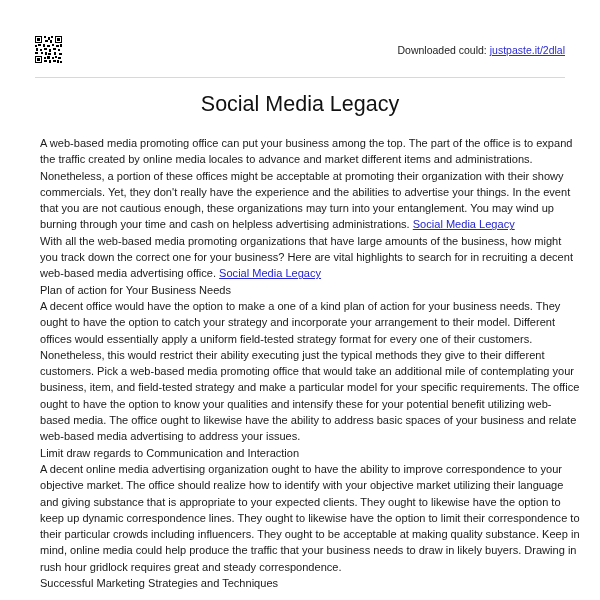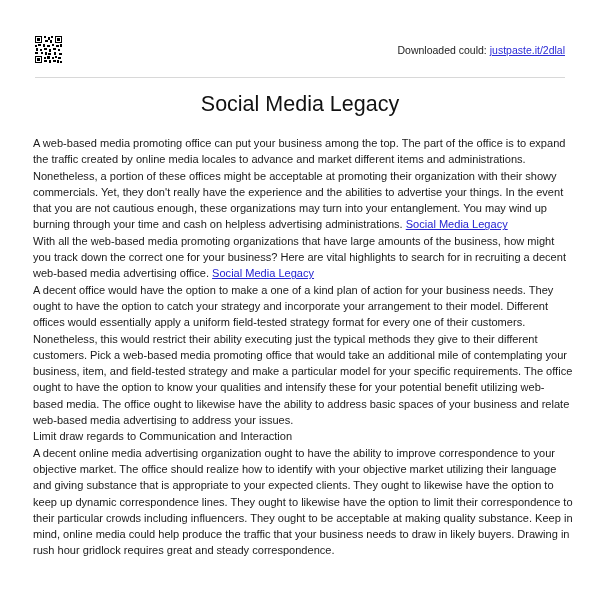--- a/index.html
+++ b/index.html
@@ -20,21 +20,21 @@
   .downloaded a { color: #2b2bd6; text-decoration: underline; }
   .divider {
     position: absolute; left: 35px; top: 77px; width: 530px; height: 0;
     border-top: 1px solid #d8d8d8;
   }
   .title {
     position: absolute; left: 0; top: 92px; width: 600px; text-align: center;
     font-size: 21.5px; font-weight: normal; margin: 0; color: #111;
   }
   .content {
-    position: absolute; left: 33px; top: 135px; width: 540px;
+    position: absolute; left: 40px; top: 135px; width: 540px;
     font-size: 11.05px; line-height: 16.3px; color: #1a1a1a;
   }
   .content p { margin: 0; }
   .content a { color: #2424d0; text-decoration: underline; }
 </style>
 </head>
 <body>
 
 <div class="header">
   <svg class="qr" viewBox="0 0 27 27" width="27" height="27">
@@ -92,16 +92,18 @@
   </div>
 </div>
 
 <div class="divider"></div>
 
 <h1 class="title">Social Media Legacy</h1>
 
 <div class="content">
   <p><span>A web-based media promoting office can put your business among the top. The part of the office is to expand the traffic created by online media locales to advance and market different items and administrations. Nonetheless, a portion of these offices might be acceptable at promoting their organization with their showy commercials. Yet, they don't really have the experience and the abilities to advertise your things. In the event that you are not cautious enough, these organizations may turn into your entanglement. You may wind up burning through your time and cash on helpless advertising administrations. </span><a href="#">Social Media Legacy</a></p>
   <p><span>With all the web-based media promoting organizations that have large amounts of the business, how might you track down the correct one for your business? Here are vital highlights to search for in recruiting a decent web-based media advertising office. </span><a href="#">Social Media Legacy</a></p>
+  <p>Plan of action for Your Business Needs</p>
   <p>A decent office would have the option to make a one of a kind plan of action for your business needs. They ought to have the option to catch your strategy and incorporate your arrangement to their model. Different offices would essentially apply a uniform field-tested strategy format for every one of their customers. Nonetheless, this would restrict their ability executing just the typical methods they give to their different customers. Pick a web-based media promoting office that would take an additional mile of contemplating your business, item, and field-tested strategy and make a particular model for your specific requirements. The office ought to have the option to know your qualities and intensify these for your potential benefit utilizing web-based media. The office ought to likewise have the ability to address basic spaces of your business and relate web-based media advertising to address your issues.</p>
   <p>Limit draw regards to Communication and Interaction</p>
   <p>A decent online media advertising organization ought to have the ability to improve correspondence to your objective market. The office should realize how to identify with your objective market utilizing their language and giving substance that is appropriate to your expected clients. They ought to likewise have the option to keep up dynamic correspondence lines. They ought to likewise have the option to limit their correspondence to their particular crowds including influencers. They ought to be acceptable at making quality substance. Keep in mind, online media could help produce the traffic that your business needs to draw in likely buyers. Drawing in rush hour gridlock requires great and steady correspondence.</p>
+  <p>Successful Marketing Strategies and Techniques</p>
 </div>
 
 </body></html>

